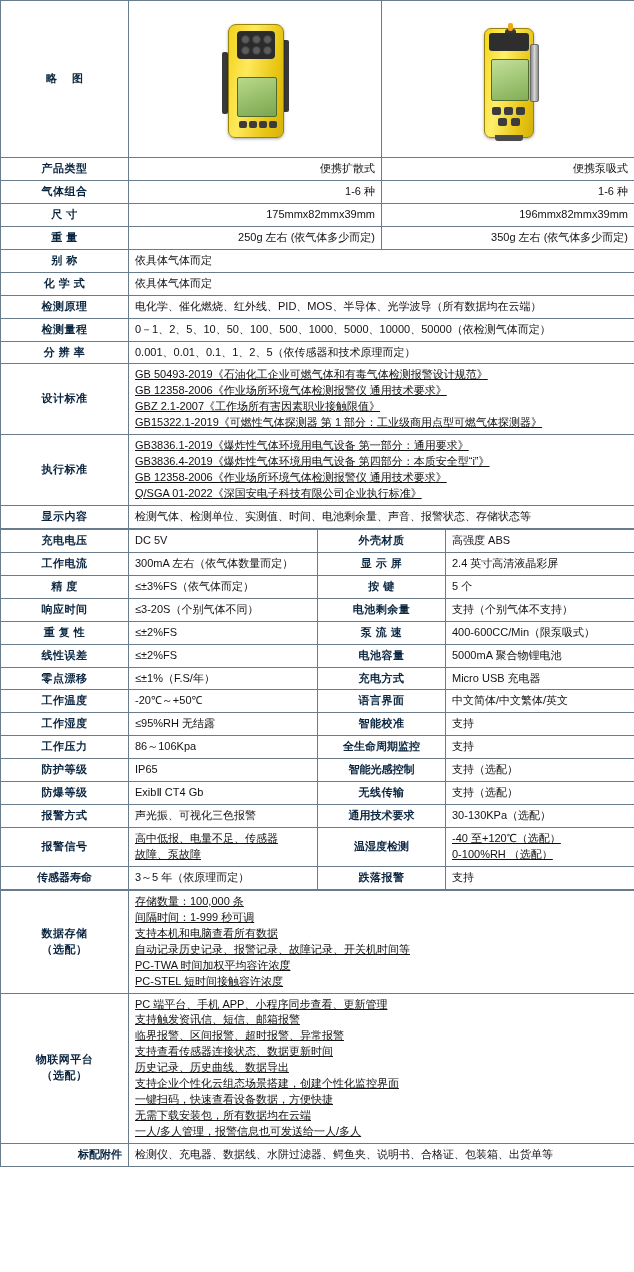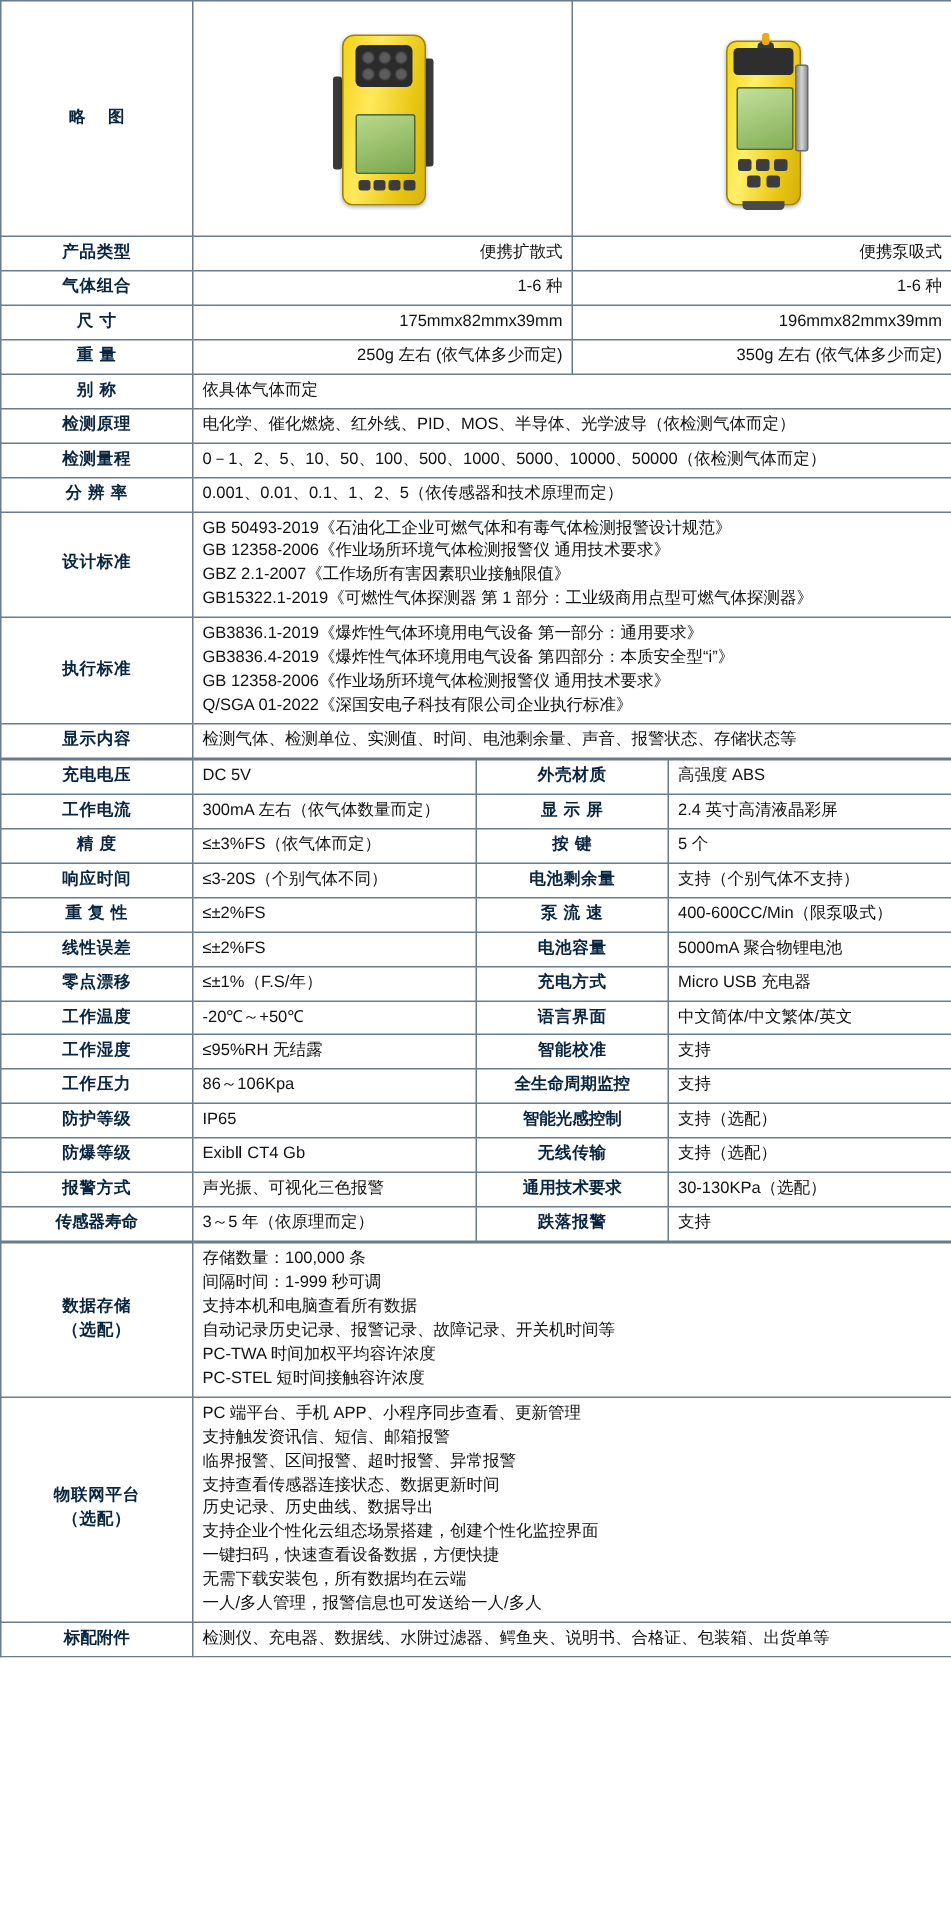--- a/index.html
+++ b/index.html
@@ -42,20 +42,21 @@
     text-align: right;
   }
   td.multi {
     line-height: 1.6;
     padding-top: 5px;
     padding-bottom: 5px;
   }
   td.multi div {
     white-space: nowrap;
     overflow: hidden;
+    text-decoration: underline;
   }
   .imgcell {
     height: 150px;
     text-align: center;
     vertical-align: middle;
     padding: 4px 0;
   }
   .lbl-spaced {
     letter-spacing: 6px;
     padding-left: 6px;
@@ -296,24 +297,28 @@
     <td class="ctr">250g 左右 (依气体多少而定)</td>
     <td class="ctr">350g 左右 (依气体多少而定)</td>
   </tr>
 
 
   <tr>
     <td class="lbl">别  称</td>
     <td class="val" colspan="2">依具体气体而定</td>
   </tr>
 
+  <tr>
+    <td class="lbl">化 学 式</td>
+    <td class="val" colspan="2">依具体气体而定</td>
+  </tr>
 
   <tr>
     <td class="lbl">检测原理</td>
-    <td class="val" colspan="2">电化学、催化燃烧、红外线、PID、MOS、半导体、光学波导（依检测气体而定）</td>
+    <td class="val" colspan="2">电化学、催化燃烧、红外线、PID、MOS、半导体、光学波导（所有数据均在云端）</td>
   </tr>
 
   <tr>
     <td class="lbl">检测量程</td>
     <td class="val" colspan="2">0－1、2、5、10、50、100、500、1000、5000、10000、50000（依检测气体而定）</td>
   </tr>
 
   <tr>
     <td class="lbl">分 辨 率</td>
     <td class="val" colspan="2">0.001、0.01、0.1、1、2、5（依传感器和技术原理而定）</td>
@@ -440,20 +445,32 @@
     <td class="val">支持（选配）</td>
   </tr>
 
   <tr>
     <td class="lbl">报警方式</td>
     <td class="val">声光振、可视化三色报警</td>
     <td class="lbl" style="letter-spacing:0;">通用技术要求</td>
     <td class="val">30-130KPa（选配）</td>
   </tr>
 
+  <tr>
+    <td class="lbl">报警信号</td>
+    <td class="val multi">
+      <div>高中低报、电量不足、传感器</div>
+      <div>故障、泵故障</div>
+    </td>
+    <td class="lbl" style="letter-spacing:0;">温湿度检测</td>
+    <td class="val multi">
+      <div>-40 至+120℃（选配）</div>
+      <div>0-100%RH   （选配）</div>
+    </td>
+  </tr>
 
   <tr>
     <td class="lbl" style="letter-spacing:0;">传感器寿命</td>
     <td class="val">3～5 年（依原理而定）</td>
     <td class="lbl">跌落报警</td>
     <td class="val">支持</td>
   </tr>
 </tbody>
   </table>
 
@@ -491,17 +508,17 @@
       <div>支持查看传感器连接状态、数据更新时间</div>
       <div>历史记录、历史曲线、数据导出</div>
       <div>支持企业个性化云组态场景搭建，创建个性化监控界面</div>
       <div>一键扫码，快速查看设备数据，方便快捷</div>
       <div>无需下载安装包，所有数据均在云端</div>
       <div>一人/多人管理，报警信息也可发送给一人/多人</div>
     </td>
   </tr>
 
   <tr>
-    <td class="lbl" style="letter-spacing:0;">标配附件</td>
+    <td class="lbl" style="letter-spacing:0;text-align:right;">标配附件</td>
     <td class="val">检测仪、充电器、数据线、水阱过滤器、鳄鱼夹、说明书、合格证、包装箱、出货单等</td>
   </tr>
 </tbody>
   </table>
 
 </body></html>

